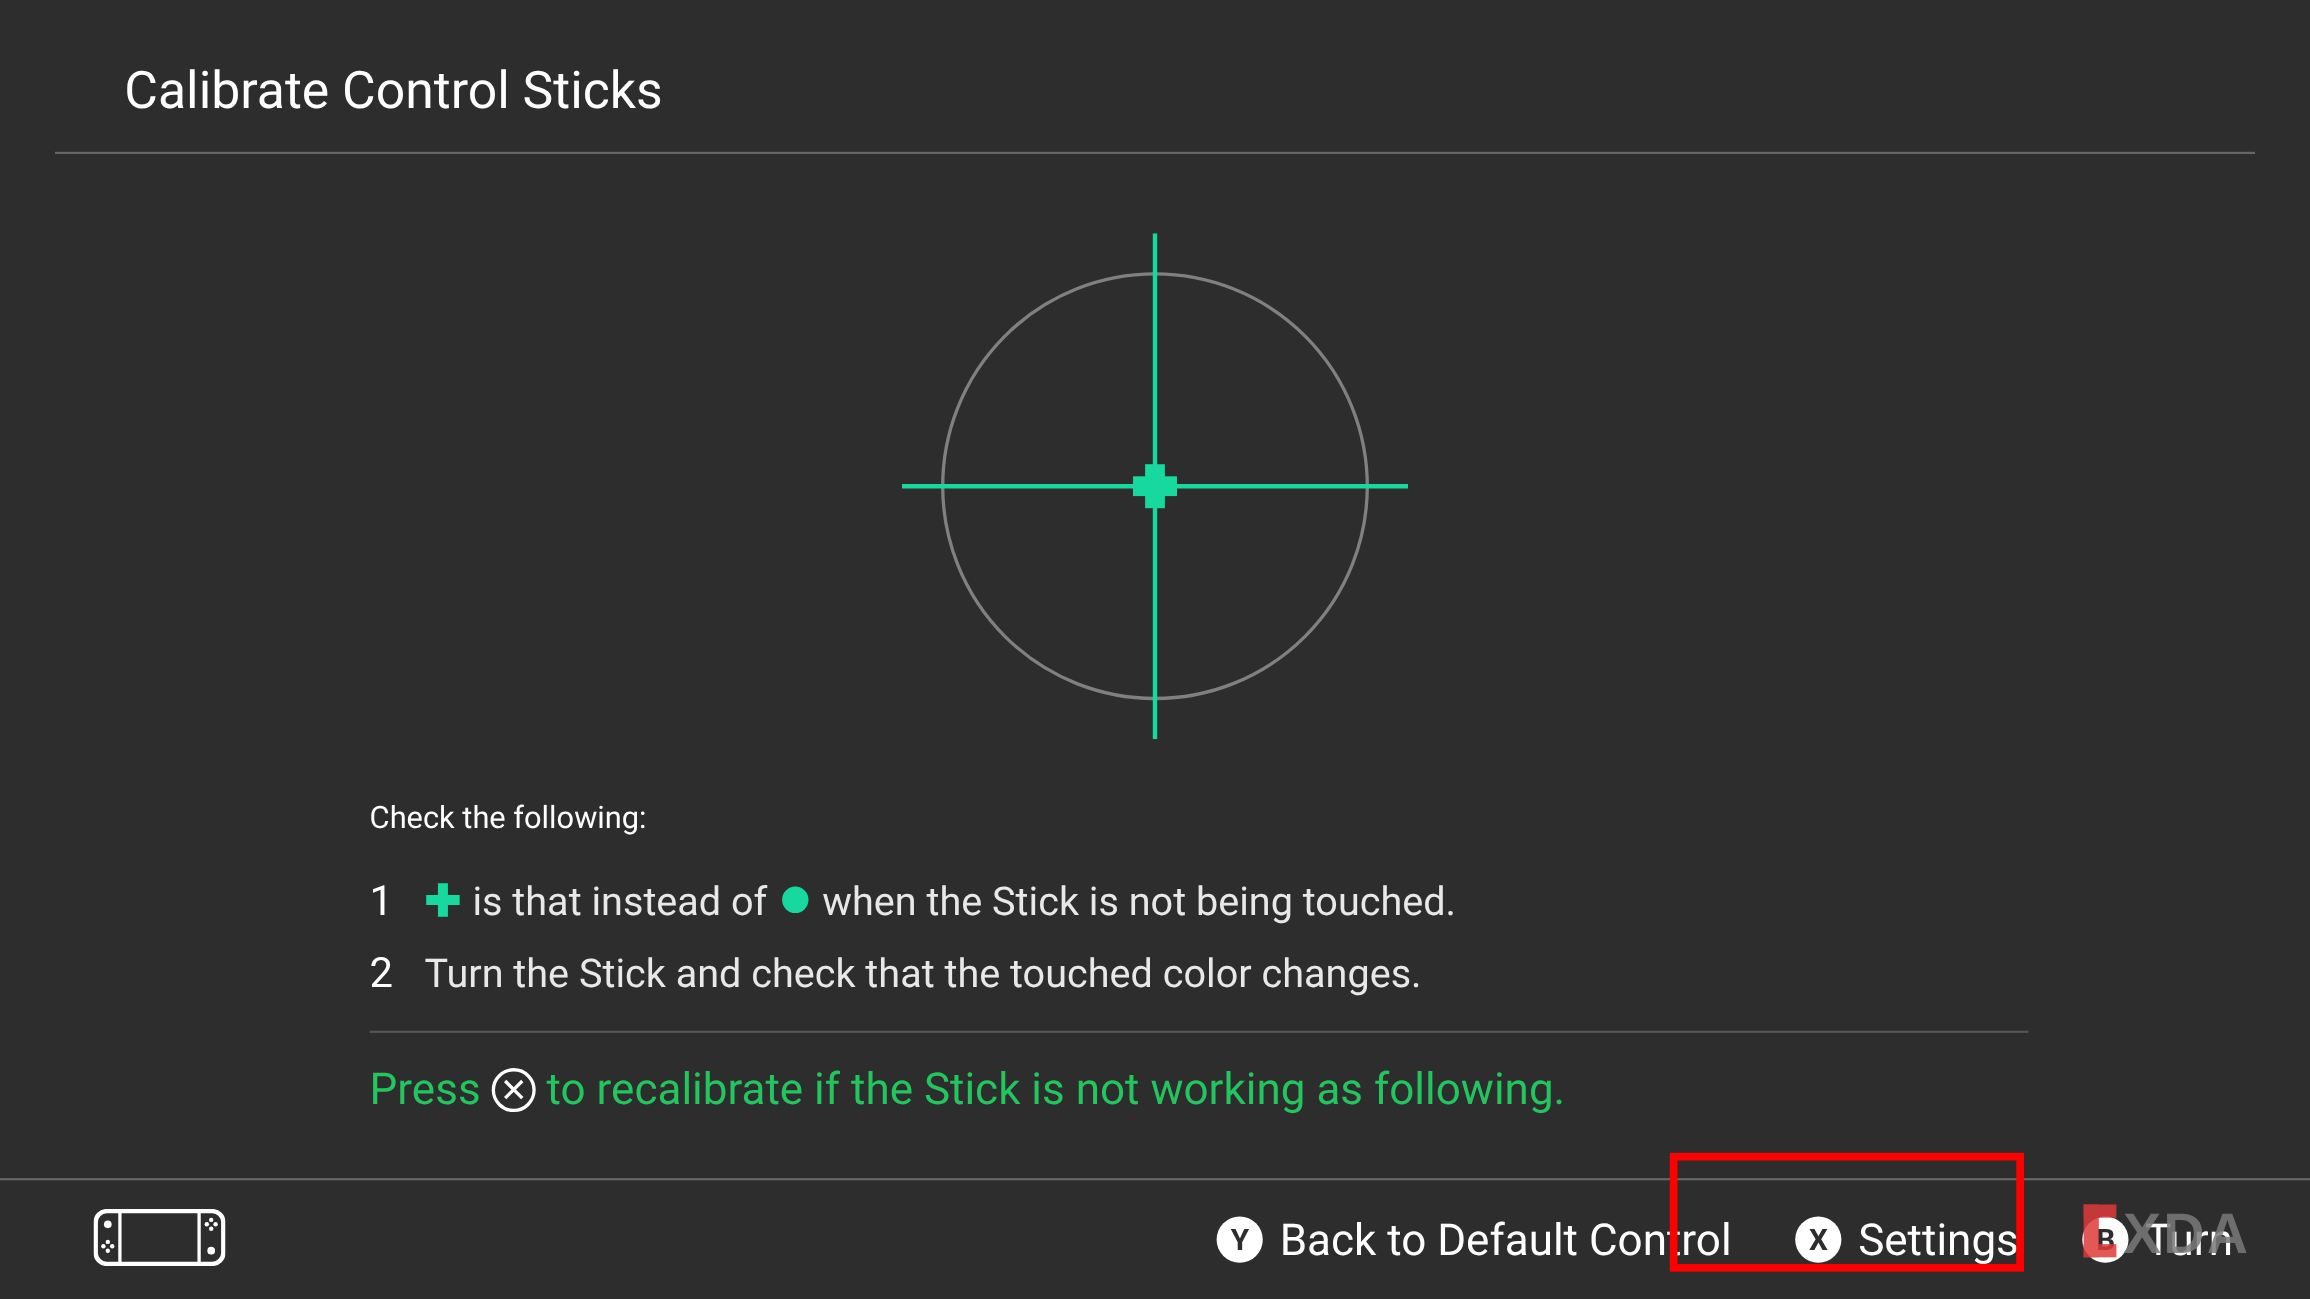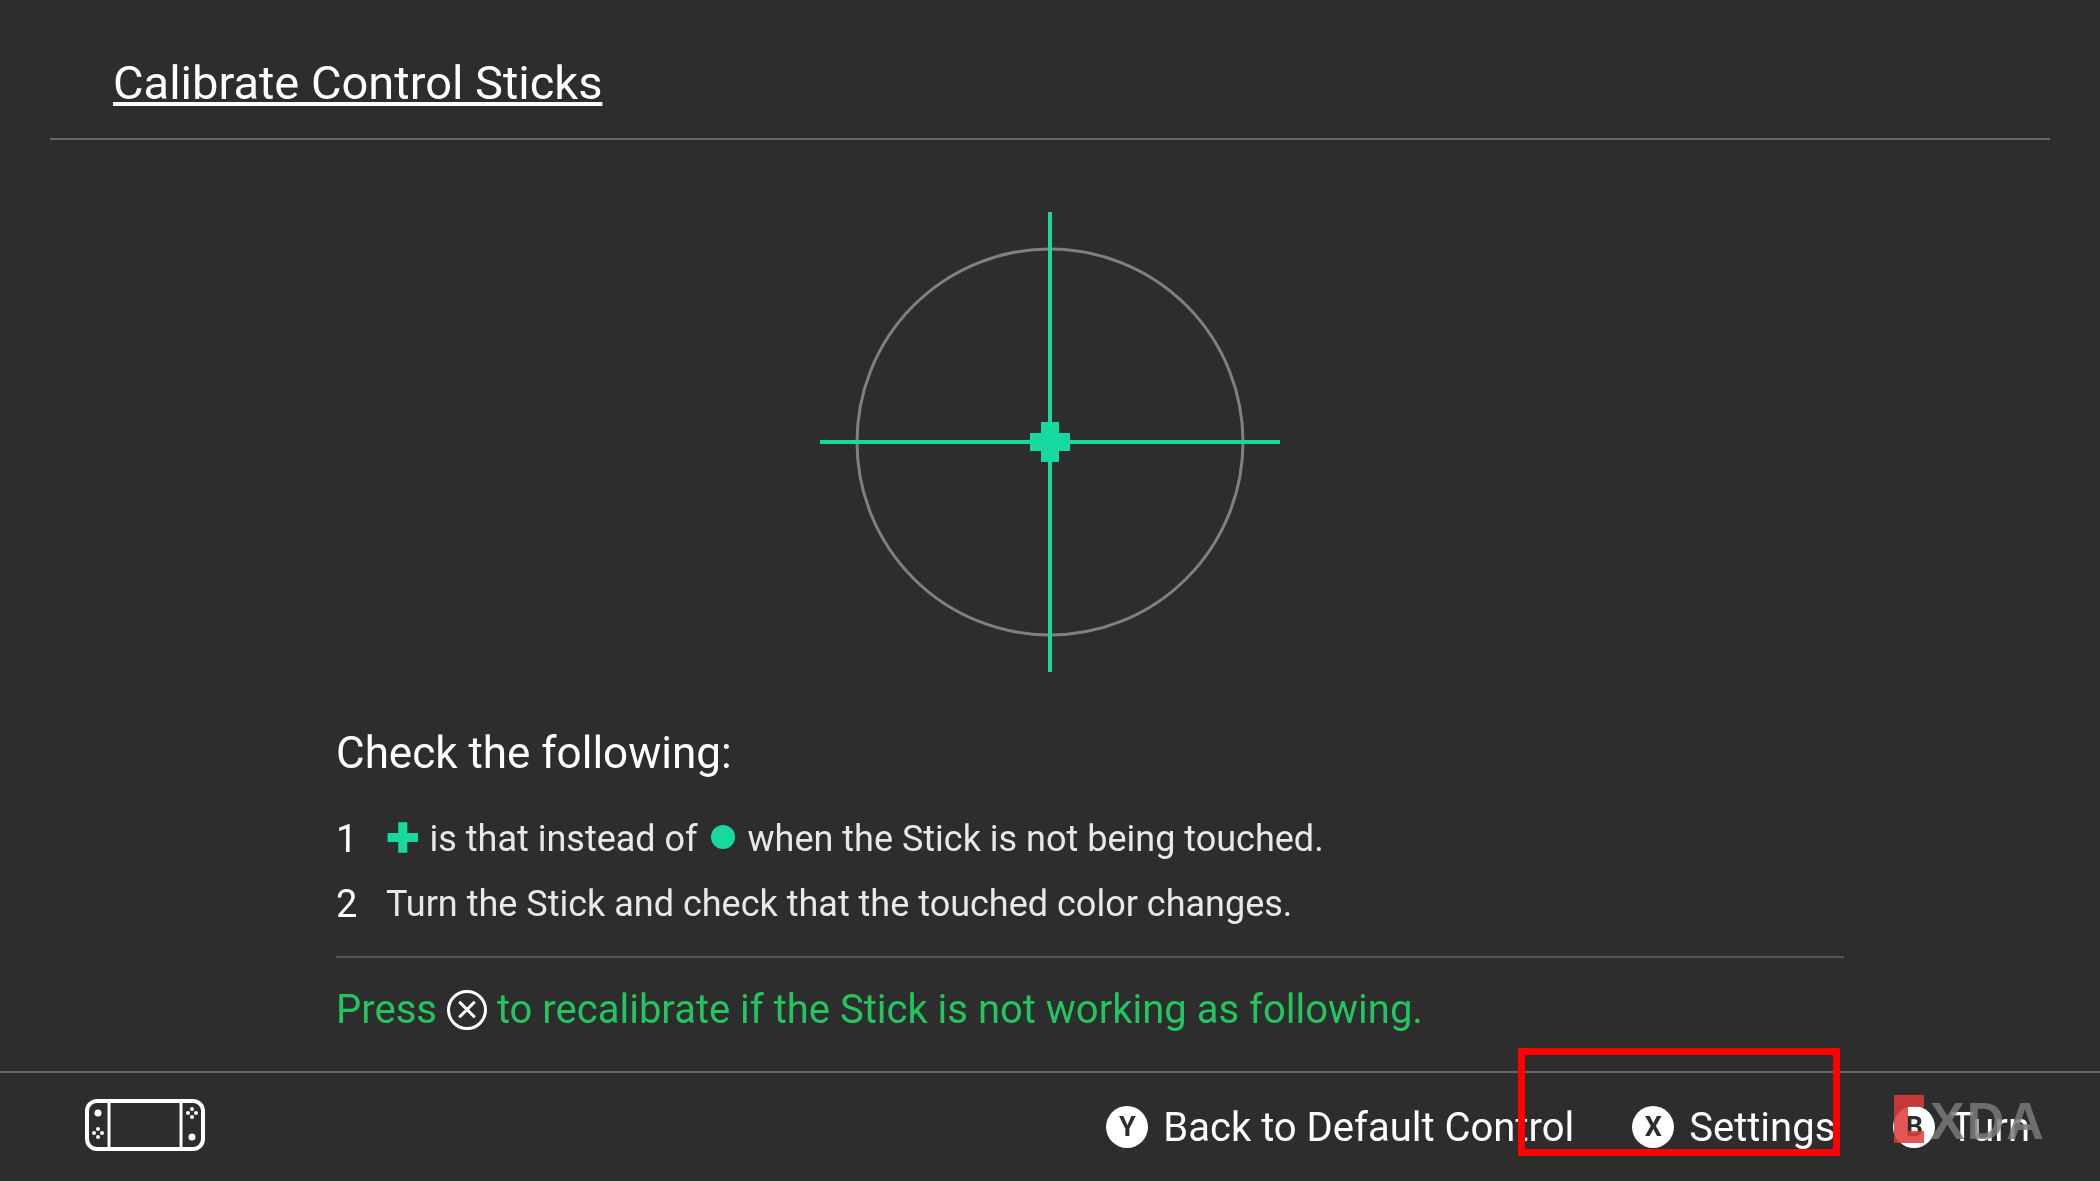--- a/index.html
+++ b/index.html
@@ -12,21 +12,20 @@
     overflow: hidden;
     position: relative;
   }
   .header {
     padding: 55px 0 0 113px;
   }
   .title {
     font-size: 47px;
     font-weight: 400;
     color: #ffffff;
-    text-decoration: underline;
   }
   .header-divider {
     border: none;
     border-top: 2px solid #666;
     margin: 28px 50px 0 50px;
   }
   .stick-visual {
     width: 100%;
     display: flex;
     justify-content: center;
@@ -34,21 +33,21 @@
   }
   .stick-svg {
     display: block;
   }
   .instructions {
     margin: 55px auto 0 auto;
     width: 1580px;
     padding-left: 76px;
   }
   .check-heading {
-    font-size: 44px;
+    font-size: 28px;
     font-weight: 400;
     margin-bottom: 36px;
   }
   .check-list {
     list-style: none;
   }
   .check-item {
     display: flex;
     align-items: center;
     font-size: 36px;

